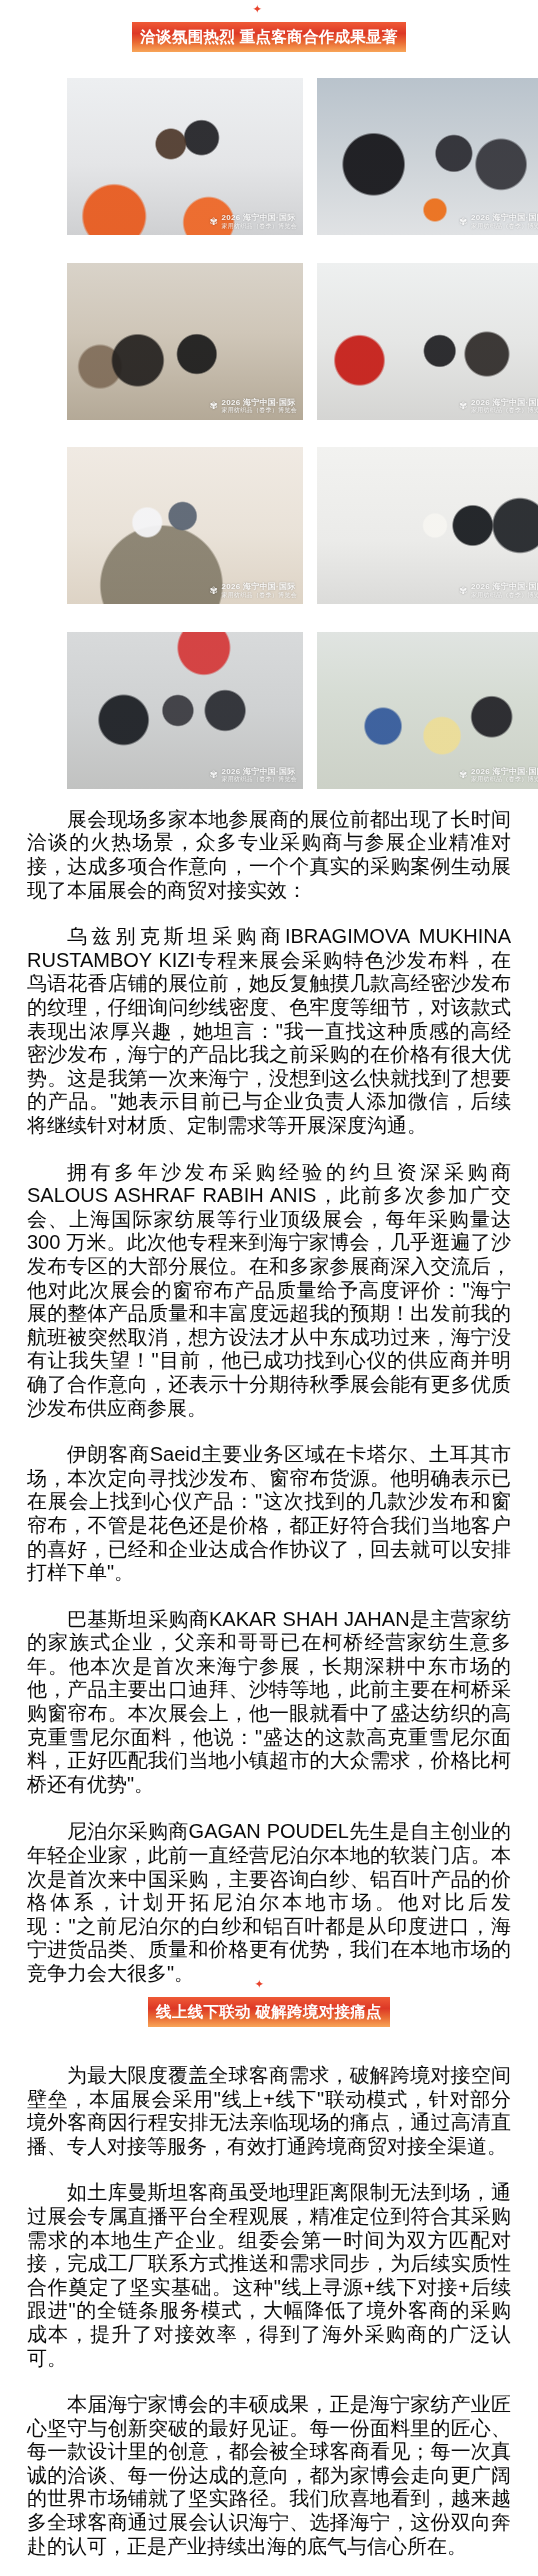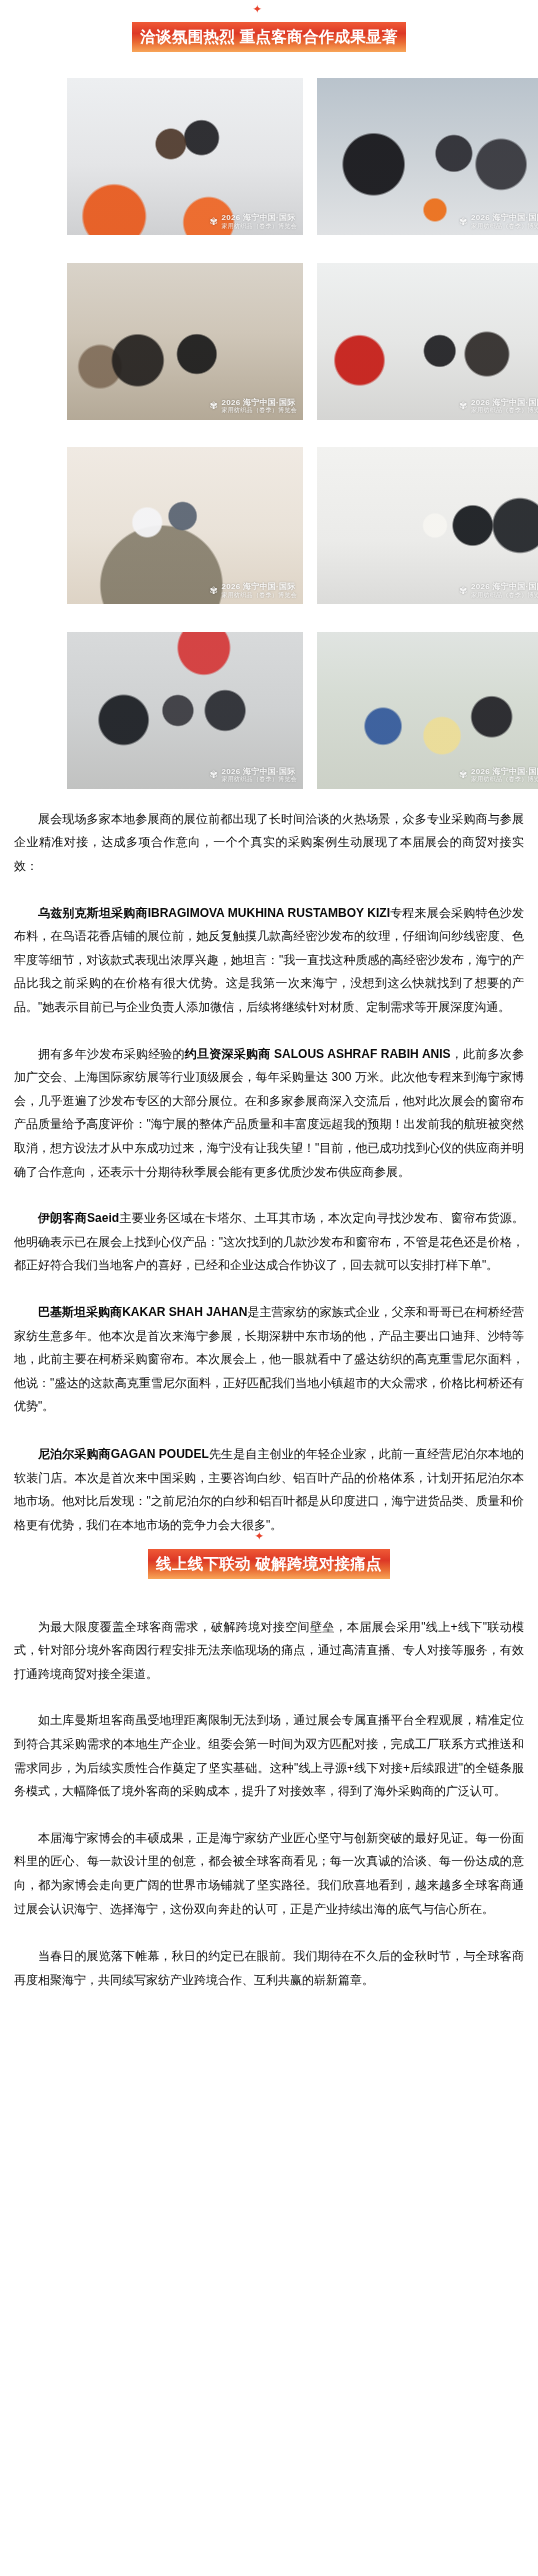--- a/index.html
+++ b/index.html
@@ -61,25 +61,25 @@
       radial-gradient(circle at 24% 56%,rgba(30,33,38,.95) 0 12%,transparent 13%),
       radial-gradient(circle at 47% 50%,rgba(56,56,62,.92) 0 10%,transparent 11%),
       radial-gradient(circle at 67% 50%,rgba(40,42,48,.92) 0 11%,transparent 12%),
       linear-gradient(180deg,#d8dadb 0%,#cfd1d2 50%,#c1c2c1 100%);}
   .p8{background:radial-gradient(circle at 28% 60%,rgba(42,82,152,.88) 0 9%,transparent 10%),
       radial-gradient(circle at 53% 66%,rgba(236,221,152,.95) 0 11%,transparent 12%),
       radial-gradient(circle at 74% 54%,rgba(32,32,37,.92) 0 10%,transparent 11%),
       linear-gradient(180deg,#e0e4e1 0%,#d6dcd4 40%,#ccd1c7 100%);}
 
   
-  .article{padding:0 14px;font-size:12px;line-height:23.6px;text-align:justify;color:#0a0a0a;}
+  .article{padding:0 27px;font-size:20px;line-height:23.6px;text-align:justify;color:#0a0a0a;}
   .article.first{margin-top:8px;}
   .article p{margin:0 0 23px 0;text-indent:2em;}
   .article p:last-child{margin-bottom:0;margin-top:24px;}
-  .article strong{font-weight:bold;}
+  .article strong{font-weight:normal;}
   .sec1-end{margin-bottom:0;}
 </style>
 </head>
 <body>
 
 <div class="page">
 
   <div class="banner-wrap first">
     <div class="banner">
       <span class="sparkle">✦</span>

